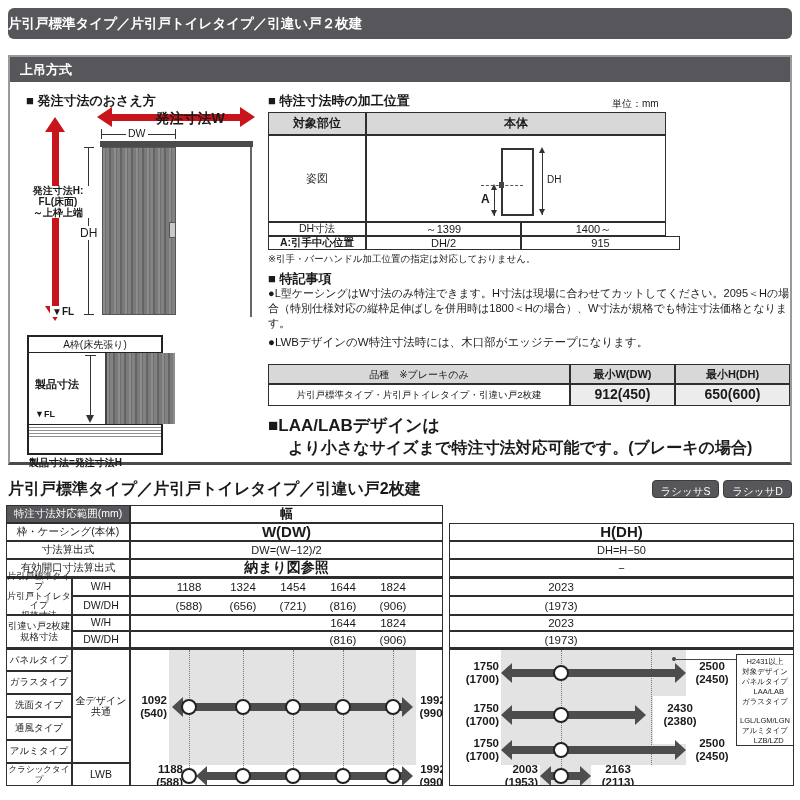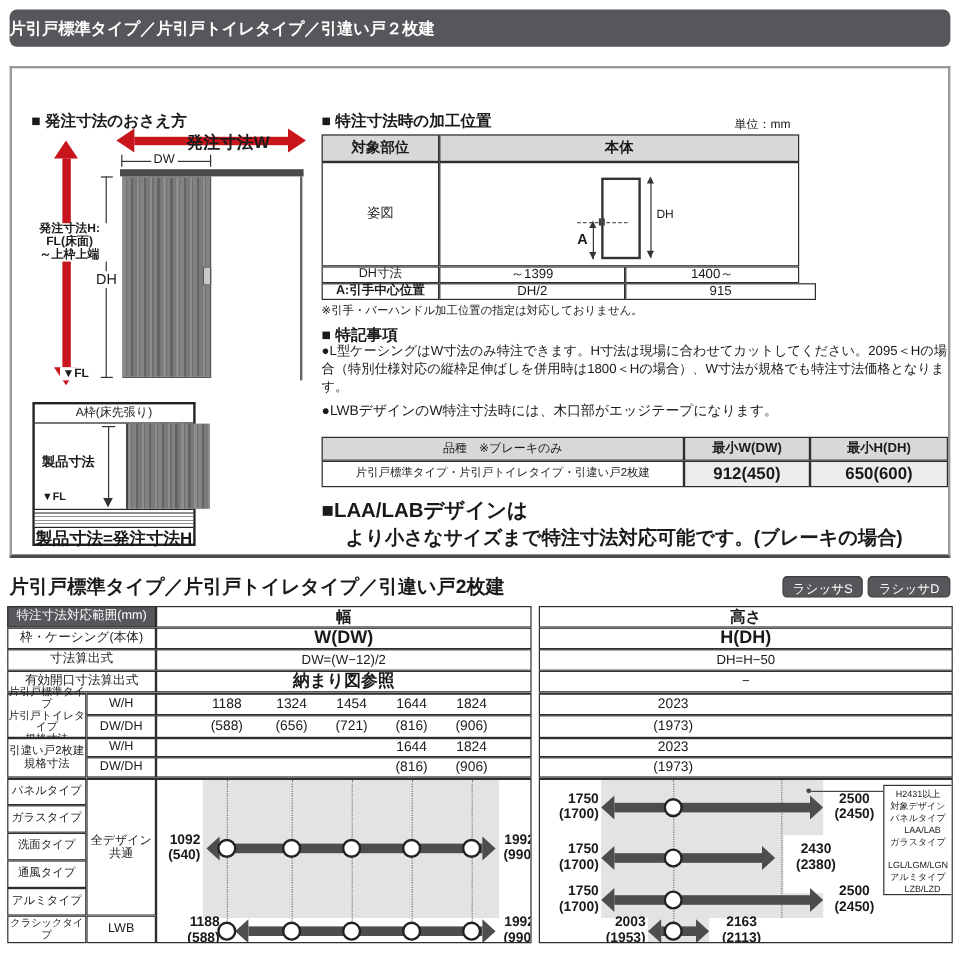--- a/index.html
+++ b/index.html
@@ -42,20 +42,23 @@
 </head>
 <body>
 
 <div id="page">
 
   <div class="abs bar" style="left:8px;top:8px;width:784px;height:31px;border-radius:6px;display:flex;align-items:center;justify-content:space-between;">
     <span style="font-size:13.5px;font-weight:bold;padding-right:12px;">片引戸標準タイプ／片引戸トイレタイプ／引違い戸２枚建</span>
   </div>
 
   <div class="abs" style="left:8px;top:55px;width:784px;height:410px;border:2px solid #9a9a9a;border-bottom:3px solid #4a4a4a;box-sizing:border-box;"></div>
+  <div class="abs bar" style="left:10px;top:57px;width:780px;height:25px;display:flex;align-items:center;">
+    <span style="font-size:13px;font-weight:bold;padding-left:10px;">上吊方式</span>
+  </div>
 
   <div class="abs h2" style="left:26px;top:92px;">■ 発注寸法のおさえ方</div>
 
   <div class="redshaft" style="left:112px;top:114px;width:128px;height:7px;"></div>
   <div class="tri" style="left:97px;top:107px;border-top:10px solid transparent;border-bottom:10px solid transparent;border-right:15px solid #c8151b;"></div>
   <div class="tri" style="left:240px;top:107px;border-top:10px solid transparent;border-bottom:10px solid transparent;border-left:15px solid #c8151b;"></div>
   <div class="abs" style="left:135px;top:110px;width:110px;text-align:center;font-size:14px;font-weight:bold;">発注寸法W</div>
 
   <div class="dim" style="left:101px;top:134px;width:75px;height:1px;"></div>
   <div class="dim" style="left:101px;top:129px;width:1px;height:10px;"></div>
@@ -87,21 +90,21 @@
     <div style="height:15px;border-bottom:1px solid #222;font-size:10px;text-align:center;line-height:15px;">A枠(床先張り)</div>
     <div style="position:relative;height:71px;">
       <div class="abs wood" style="left:76px;top:0;width:68px;height:71px;border-left:2px solid #444;"></div>
       <div class="dim" style="left:61px;top:2px;width:1px;height:62px;"></div>
       <div class="dim" style="left:56px;top:2px;width:11px;height:1px;"></div>
       <div class="tri" style="left:57px;top:62px;border-left:4px solid transparent;border-right:4px solid transparent;border-top:8px solid #333;"></div>
       <div class="abs" style="left:6px;top:24px;font-size:11px;font-weight:bold;background:#fff;">製品寸法</div>
       <div class="abs" style="left:6px;top:56px;font-size:9px;font-weight:bold;background:#fff;">▼FL</div>
     </div>
     <div class="floorhatch" style="height:14px;border-top:1px solid #222;"></div>
-    <div style="height:16px;border-top:1px solid #222;font-size:14px;font-weight:bold;text-align:center;line-height:16px;">製品寸法=発注寸法H</div>
+    <div style="height:16px;border-top:1px solid #222;font-size:10px;font-weight:bold;text-align:left;line-height:16px;margin-top:15px;">製品寸法=発注寸法H</div>
   </div>
 
   <div class="abs h2" style="left:268px;top:92px;">■ 特注寸法時の加工位置</div>
   <div class="abs" style="left:612px;top:97px;font-size:10px;">単位：mm</div>
 
   <div class="cell gray" style="left:268px;top:112px;width:98px;height:23px;font-size:12px;font-weight:bold;">
     <span>対象部位</span>
   </div>
   <div class="cell gray" style="left:366px;top:112px;width:300px;height:23px;font-size:12px;font-weight:bold;">
     <span>本体</span>
@@ -177,23 +180,20 @@
   <div class="abs bar" style="left:723px;top:480px;width:69px;height:18px;border-radius:4px;border:1px solid #3c3c3c;box-sizing:border-box;text-align:center;">
     <span style="font-size:10.5px;line-height:16px;">ラシッサD</span>
   </div>
 
   <div class="cell darkc" style="left:6px;top:505px;width:124px;height:18px;font-size:10.5px;">
     <span>特注寸法対応範囲(mm)</span>
   </div>
   <div class="cell" style="left:130px;top:505px;width:313px;height:18px;font-size:13px;font-weight:bold;">
     <span>幅</span>
   </div>
-  <div class="cell" style="left:449px;top:505px;width:345px;height:18px;font-size:13px;font-weight:bold;">
-    <span>高さ</span>
-  </div>
 
   <div class="cell" style="left:6px;top:523px;width:124px;height:18px;font-size:10.5px;">
     <span>枠・ケーシング(本体)</span>
   </div>
   <div class="cell" style="left:130px;top:523px;width:313px;height:18px;font-size:15px;font-weight:bold;">
     <span>W(DW)</span>
   </div>
   <div class="cell" style="left:449px;top:523px;width:345px;height:18px;font-size:15px;font-weight:bold;">
     <span>H(DH)</span>
   </div>

